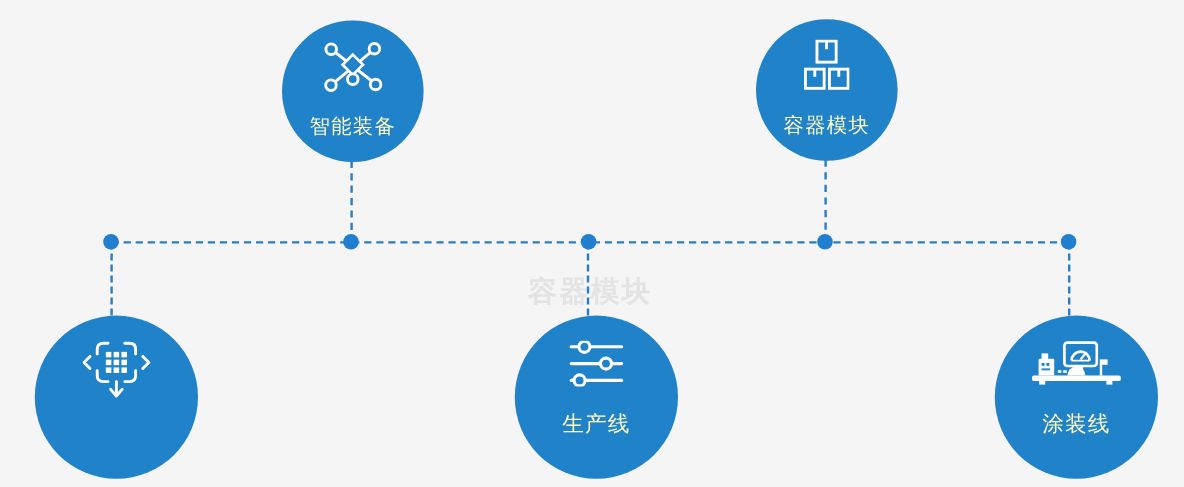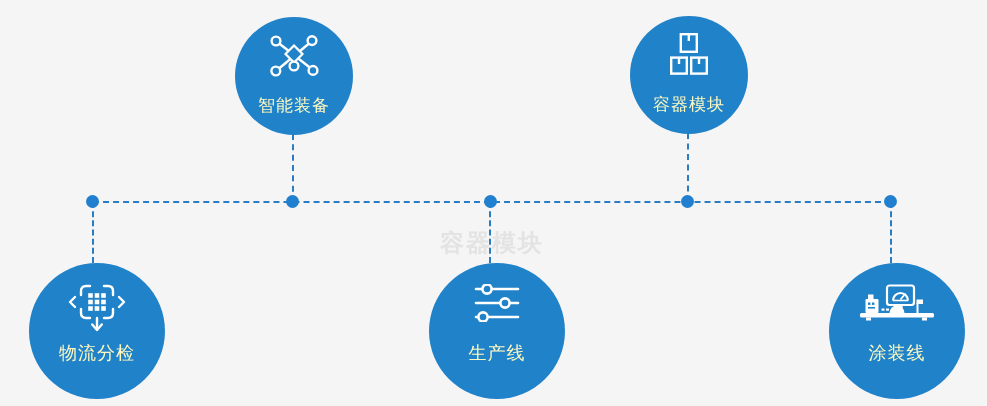--- a/index.html
+++ b/index.html
@@ -157,21 +157,20 @@
           <rect x="33.2" y="9.2" width="4.6" height="4.6"></rect>
           <rect x="20.2" y="15.7" width="4.6" height="4.6"></rect>
           <rect x="26.7" y="15.7" width="4.6" height="4.6"></rect>
           <rect x="33.2" y="15.7" width="4.6" height="4.6"></rect>
           <rect x="20.2" y="22.2" width="4.6" height="4.6"></rect>
           <rect x="26.7" y="22.2" width="4.6" height="4.6"></rect>
           <rect x="33.2" y="22.2" width="4.6" height="4.6"></rect>
         </g>
       </svg>
     </div>
-    <span class="label">物流分检</span>
   </div>
 
   <div class="node node-bottom" id="node-coating-line">
     <div class="icon">
       <svg width="76" height="42" viewBox="0 0 76 42">
         <g fill="#ffffff">
           <rect x="1" y="29" width="74" height="4.5" rx="1.5"></rect>
           <rect x="7" y="33.5" width="5" height="3"></rect>
           <rect x="63" y="33.5" width="5" height="3"></rect>
           <rect x="6.5" y="15" width="13" height="14" rx="1"></rect>

